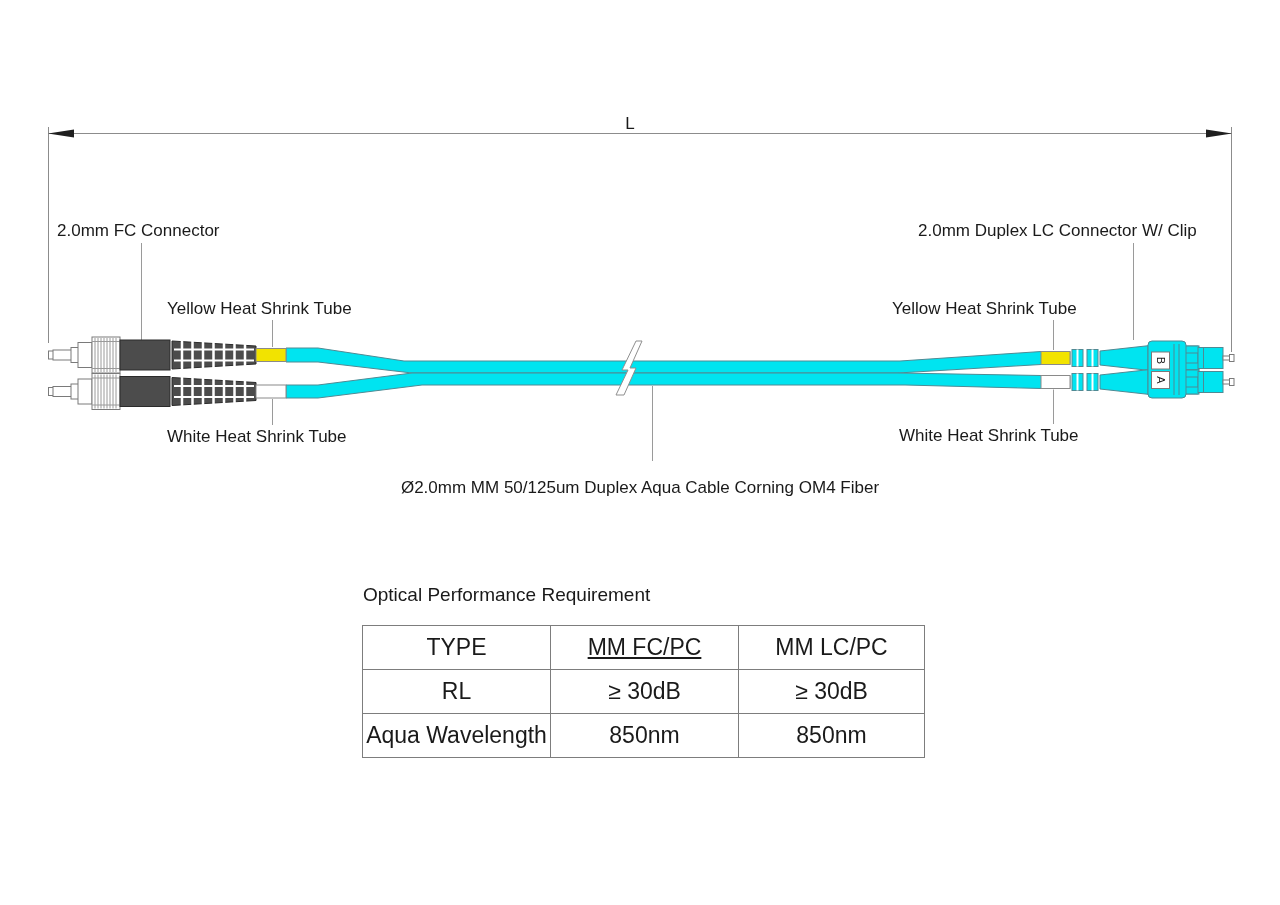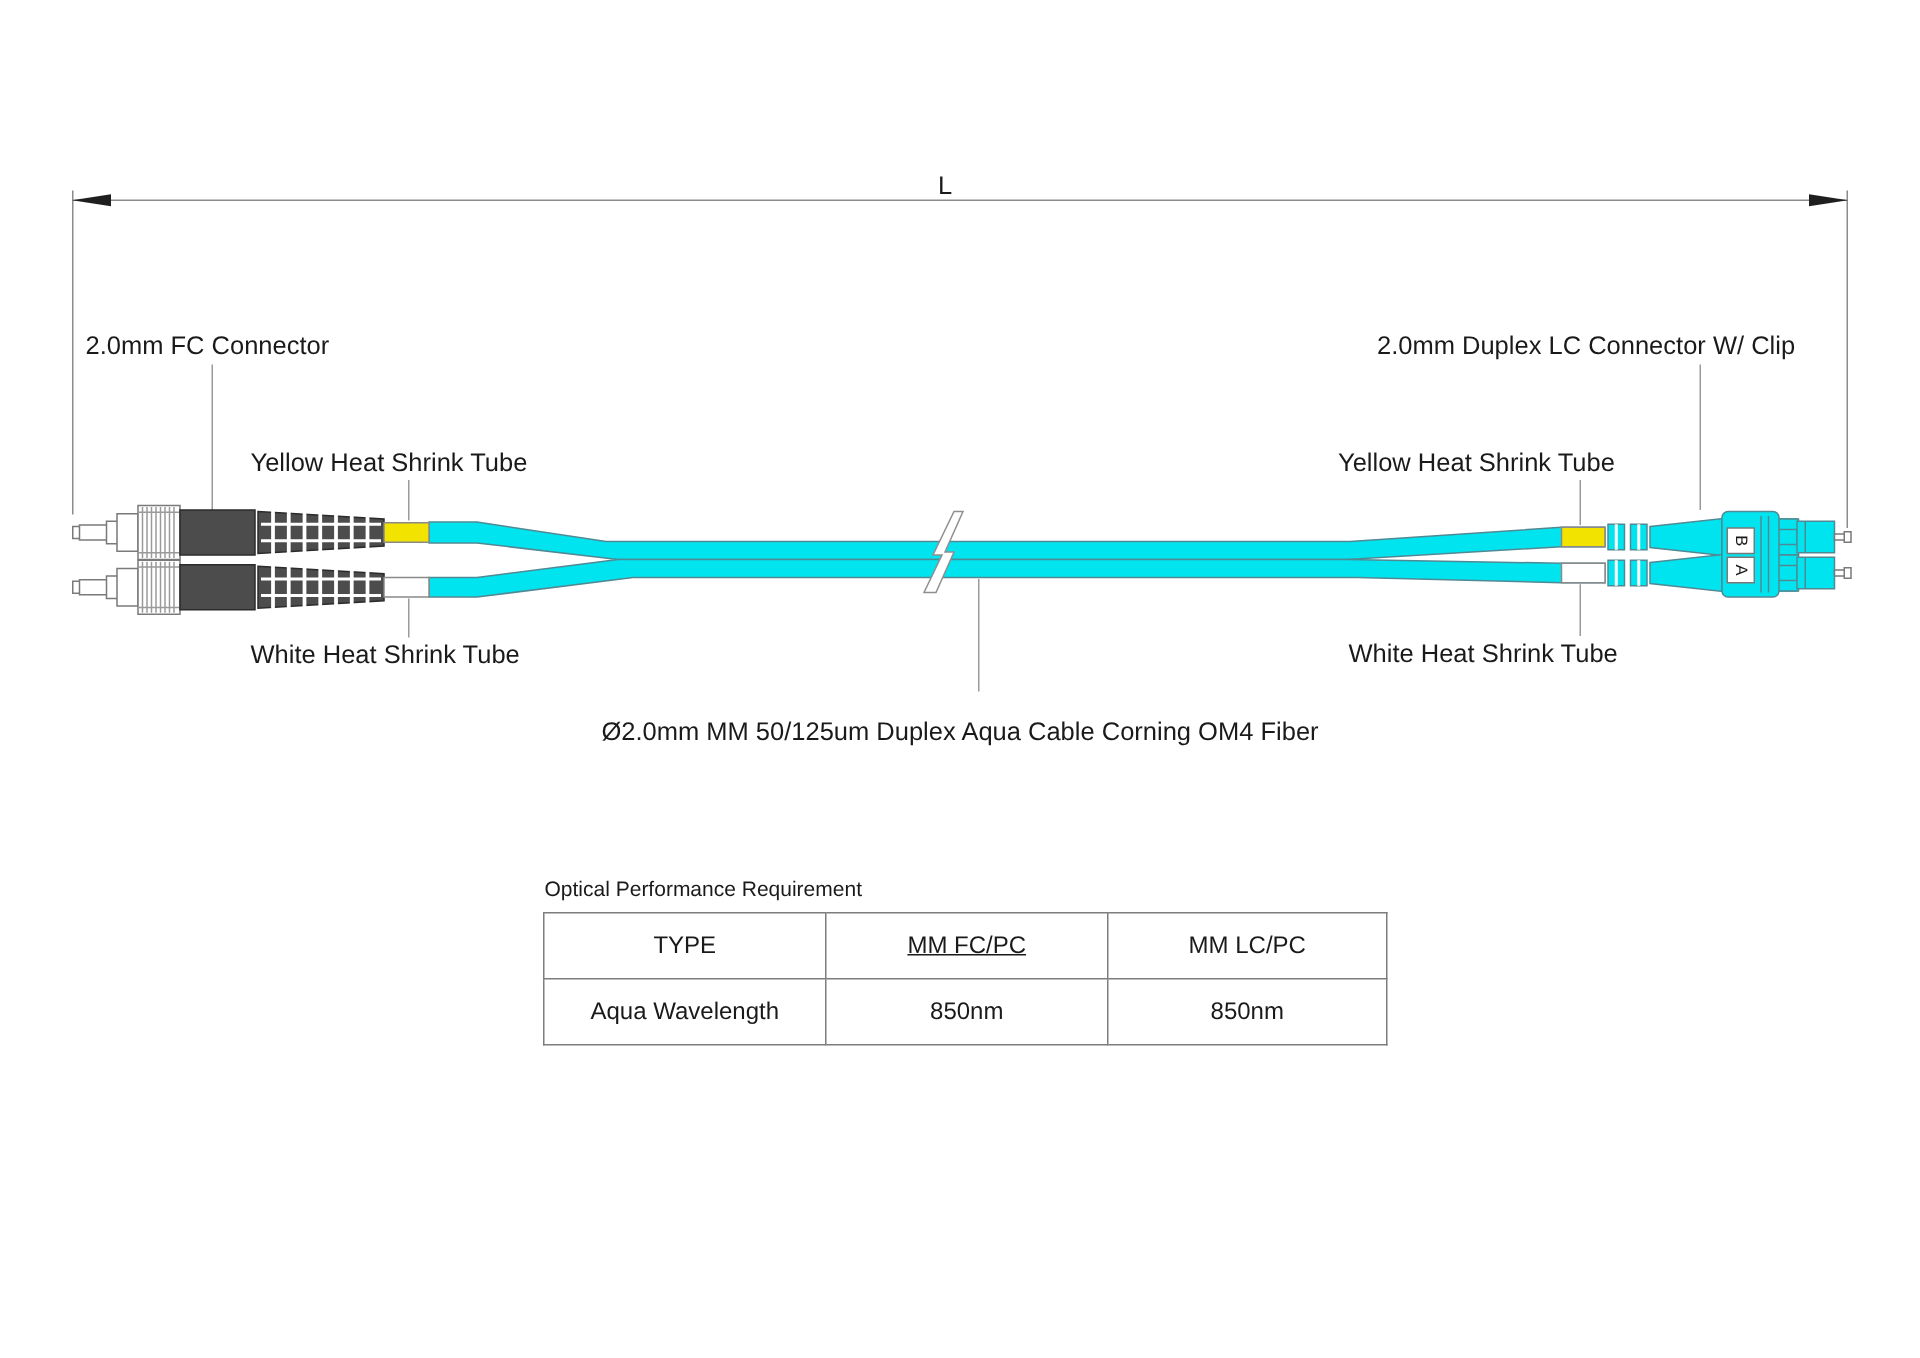--- a/index.html
+++ b/index.html
@@ -16,25 +16,25 @@
   .tube-y{fill:var(--yellow,#f2e300);stroke:#8a8a8a;stroke-width:1;}
   .tube-w{fill:#ffffff;stroke:#8a8a8a;stroke-width:1;}
   .leader{stroke:var(--line-gray,#9a9a9a);stroke-width:1;fill:none;}
   .dim{stroke:#8c8c8c;stroke-width:1;fill:none;}
   .arrow{fill:#1f1f1f;stroke:none;}
   .knurl{stroke:#9a9a9a;stroke-width:1;fill:none;}
   .boot-cut{stroke:#ffffff;fill:none;}
   .break-sym{fill:#ffffff;stroke:#8f8f8f;stroke-width:1;}
 
   .spec{position:absolute;left:362px;top:584px;width:560px;}
-  .spec-title{font-size:14px;margin:0 0 8px 1px;}
+  .spec-title{font-size:19px;margin:0 0 19px 1px;}
   table.spec-table{border-collapse:collapse;width:559px;table-layout:fixed;}
   table.spec-table td,table.spec-table th{
      border:1px solid #7d7d7d;height:43px;text-align:center;vertical-align:middle;
-     font-size:16px;font-weight:normal;padding:0;}
+     font-size:23px;font-weight:normal;padding:0;}
   .c1{width:187px;} .c2{width:187px;text-decoration:underline;} .c3{width:185px;}
 </style>
 </head>
 <body>
 
 <svg width="1280" height="905" viewBox="0 0 1280 905">
 
   <defs>
 
     <g id="fc-connector-shape">
@@ -121,19 +121,24 @@
 <div class="spec">
   <div class="spec-title">Optical Performance Requirement</div>
   <table class="spec-table">
     <tbody>
         <tr>
       <th class="c1">TYPE</th>
       <th class="c2">MM FC/PC</th>
       <th class="c3">MM LC/PC</th>
     </tr>
     <tr>
+      <td>RL</td>
+      <td>≥ 30dB</td>
+      <td>≥ 30dB</td>
+    </tr>
+    <tr>
       <td>Aqua Wavelength</td>
       <td>850nm</td>
       <td>850nm</td>
     </tr>
   </tbody>
     </table>
 </div>
 
 </body></html>

